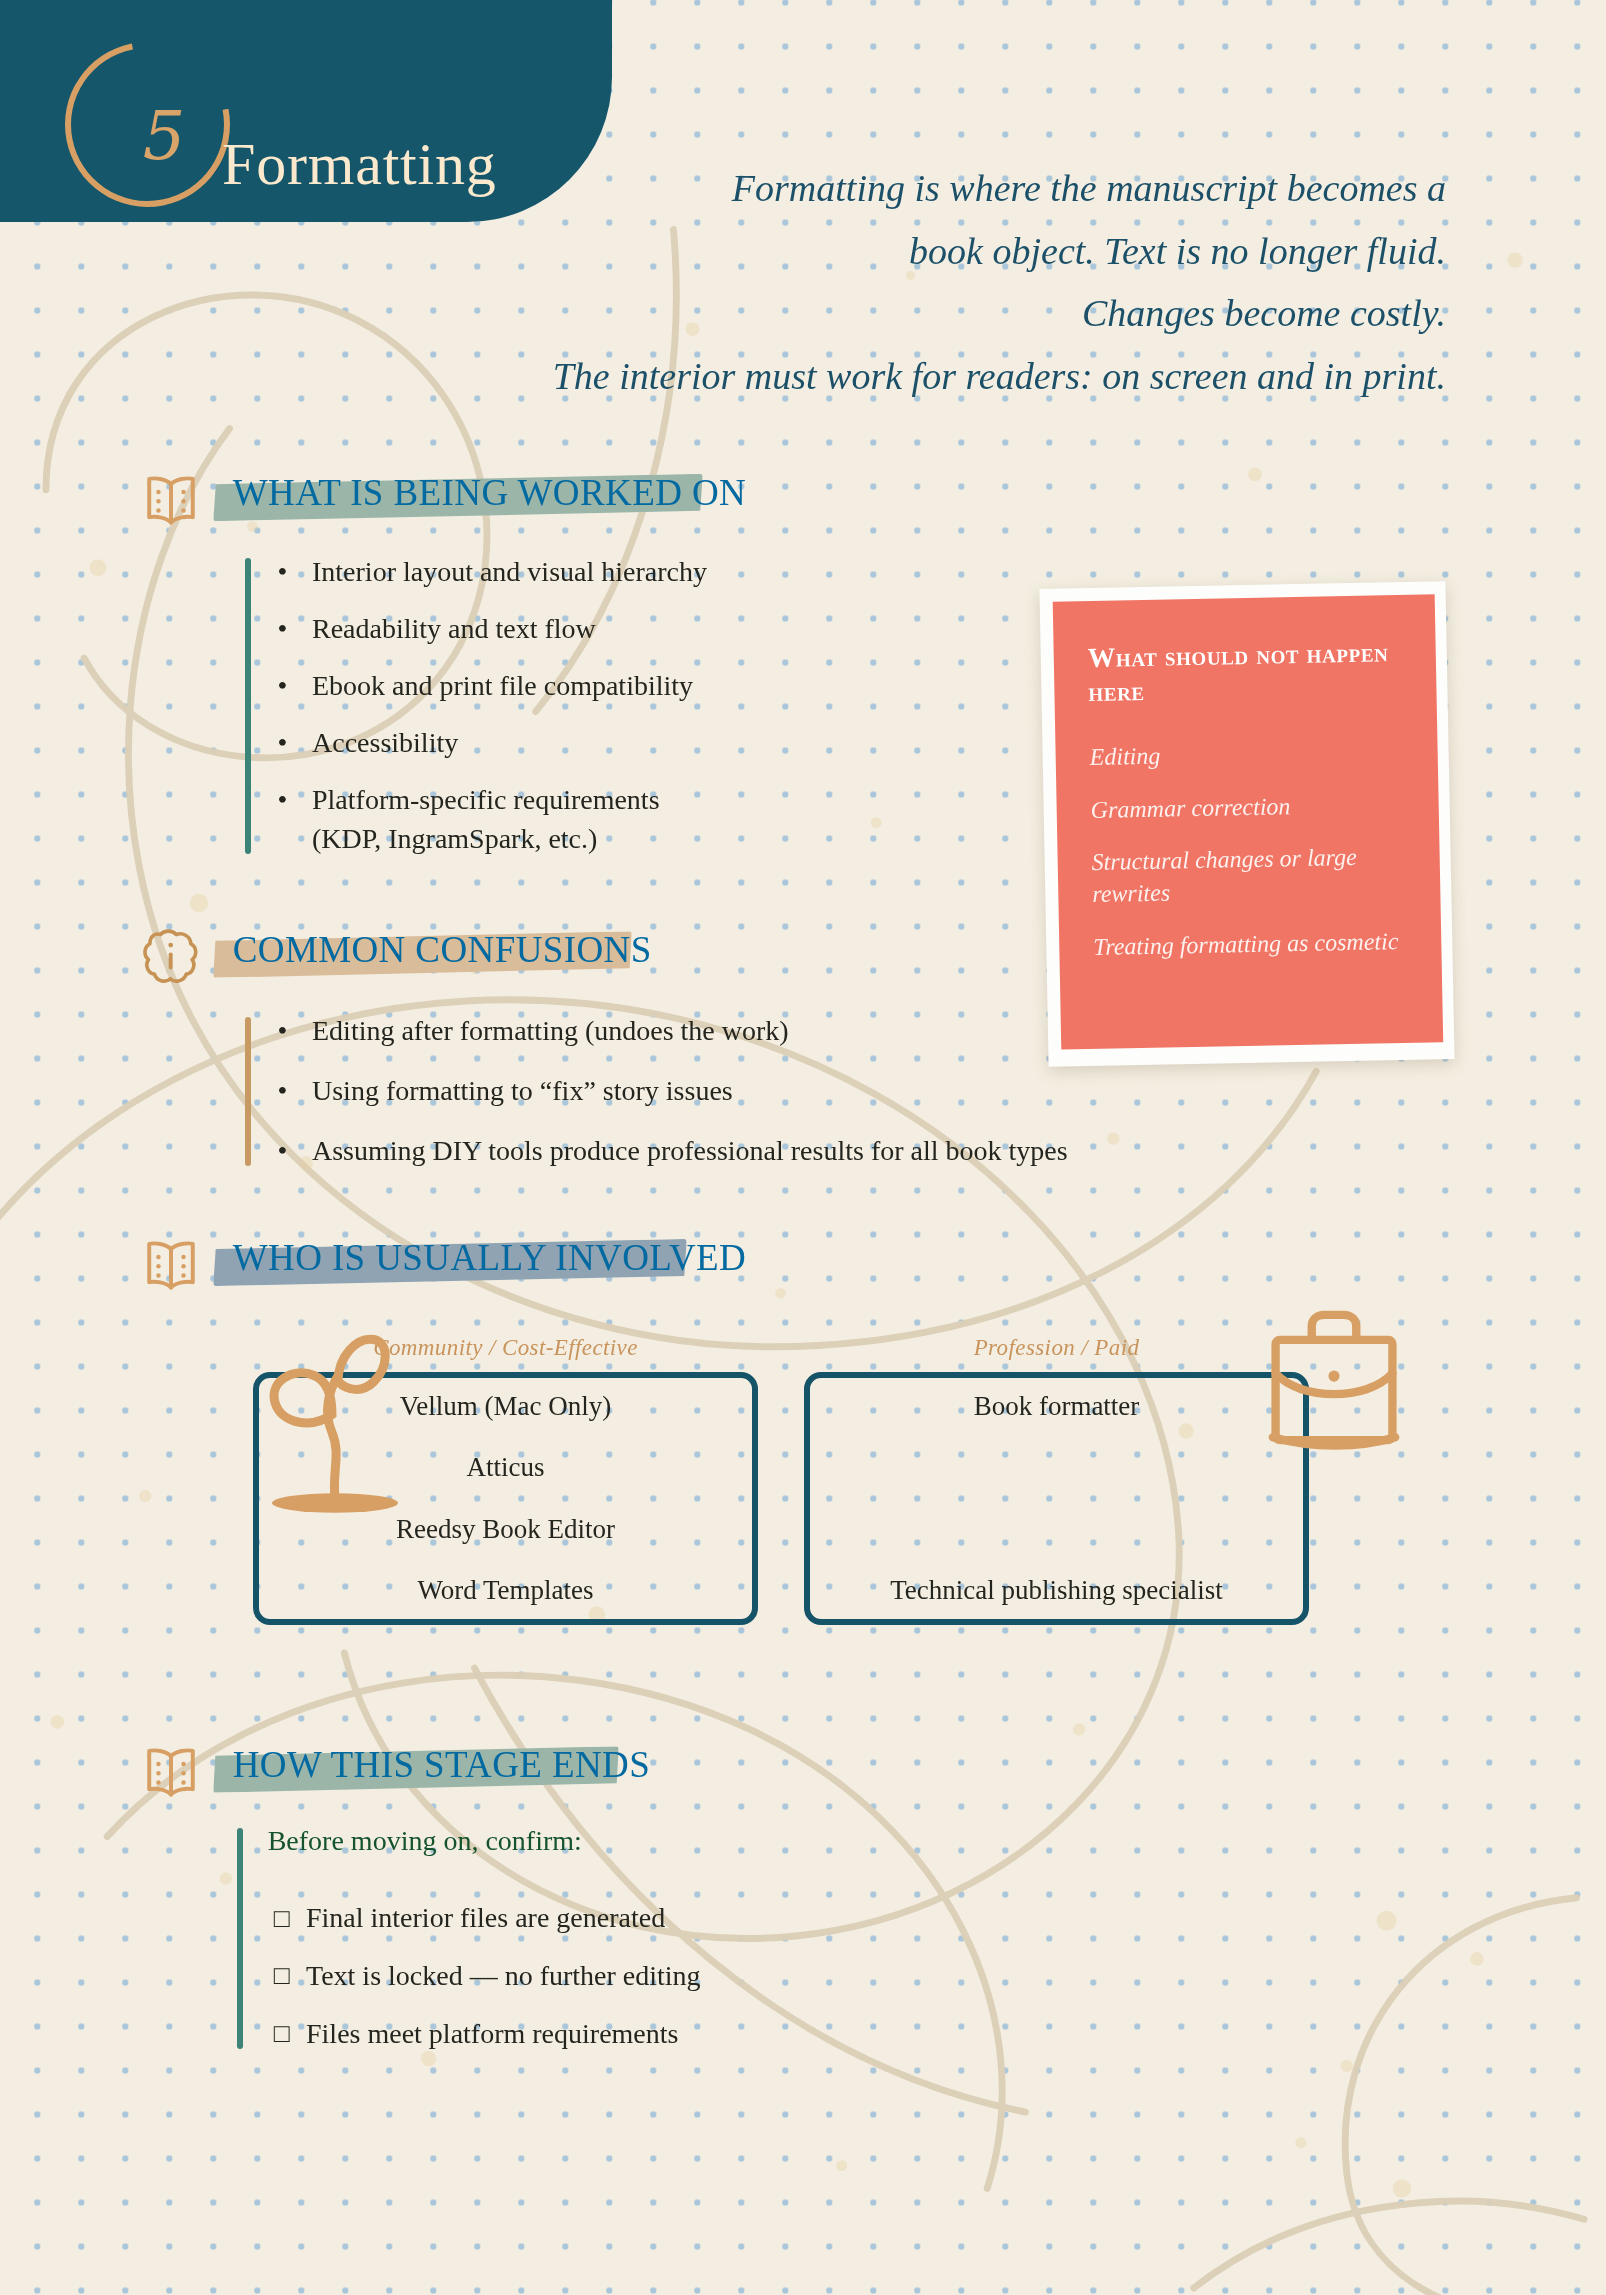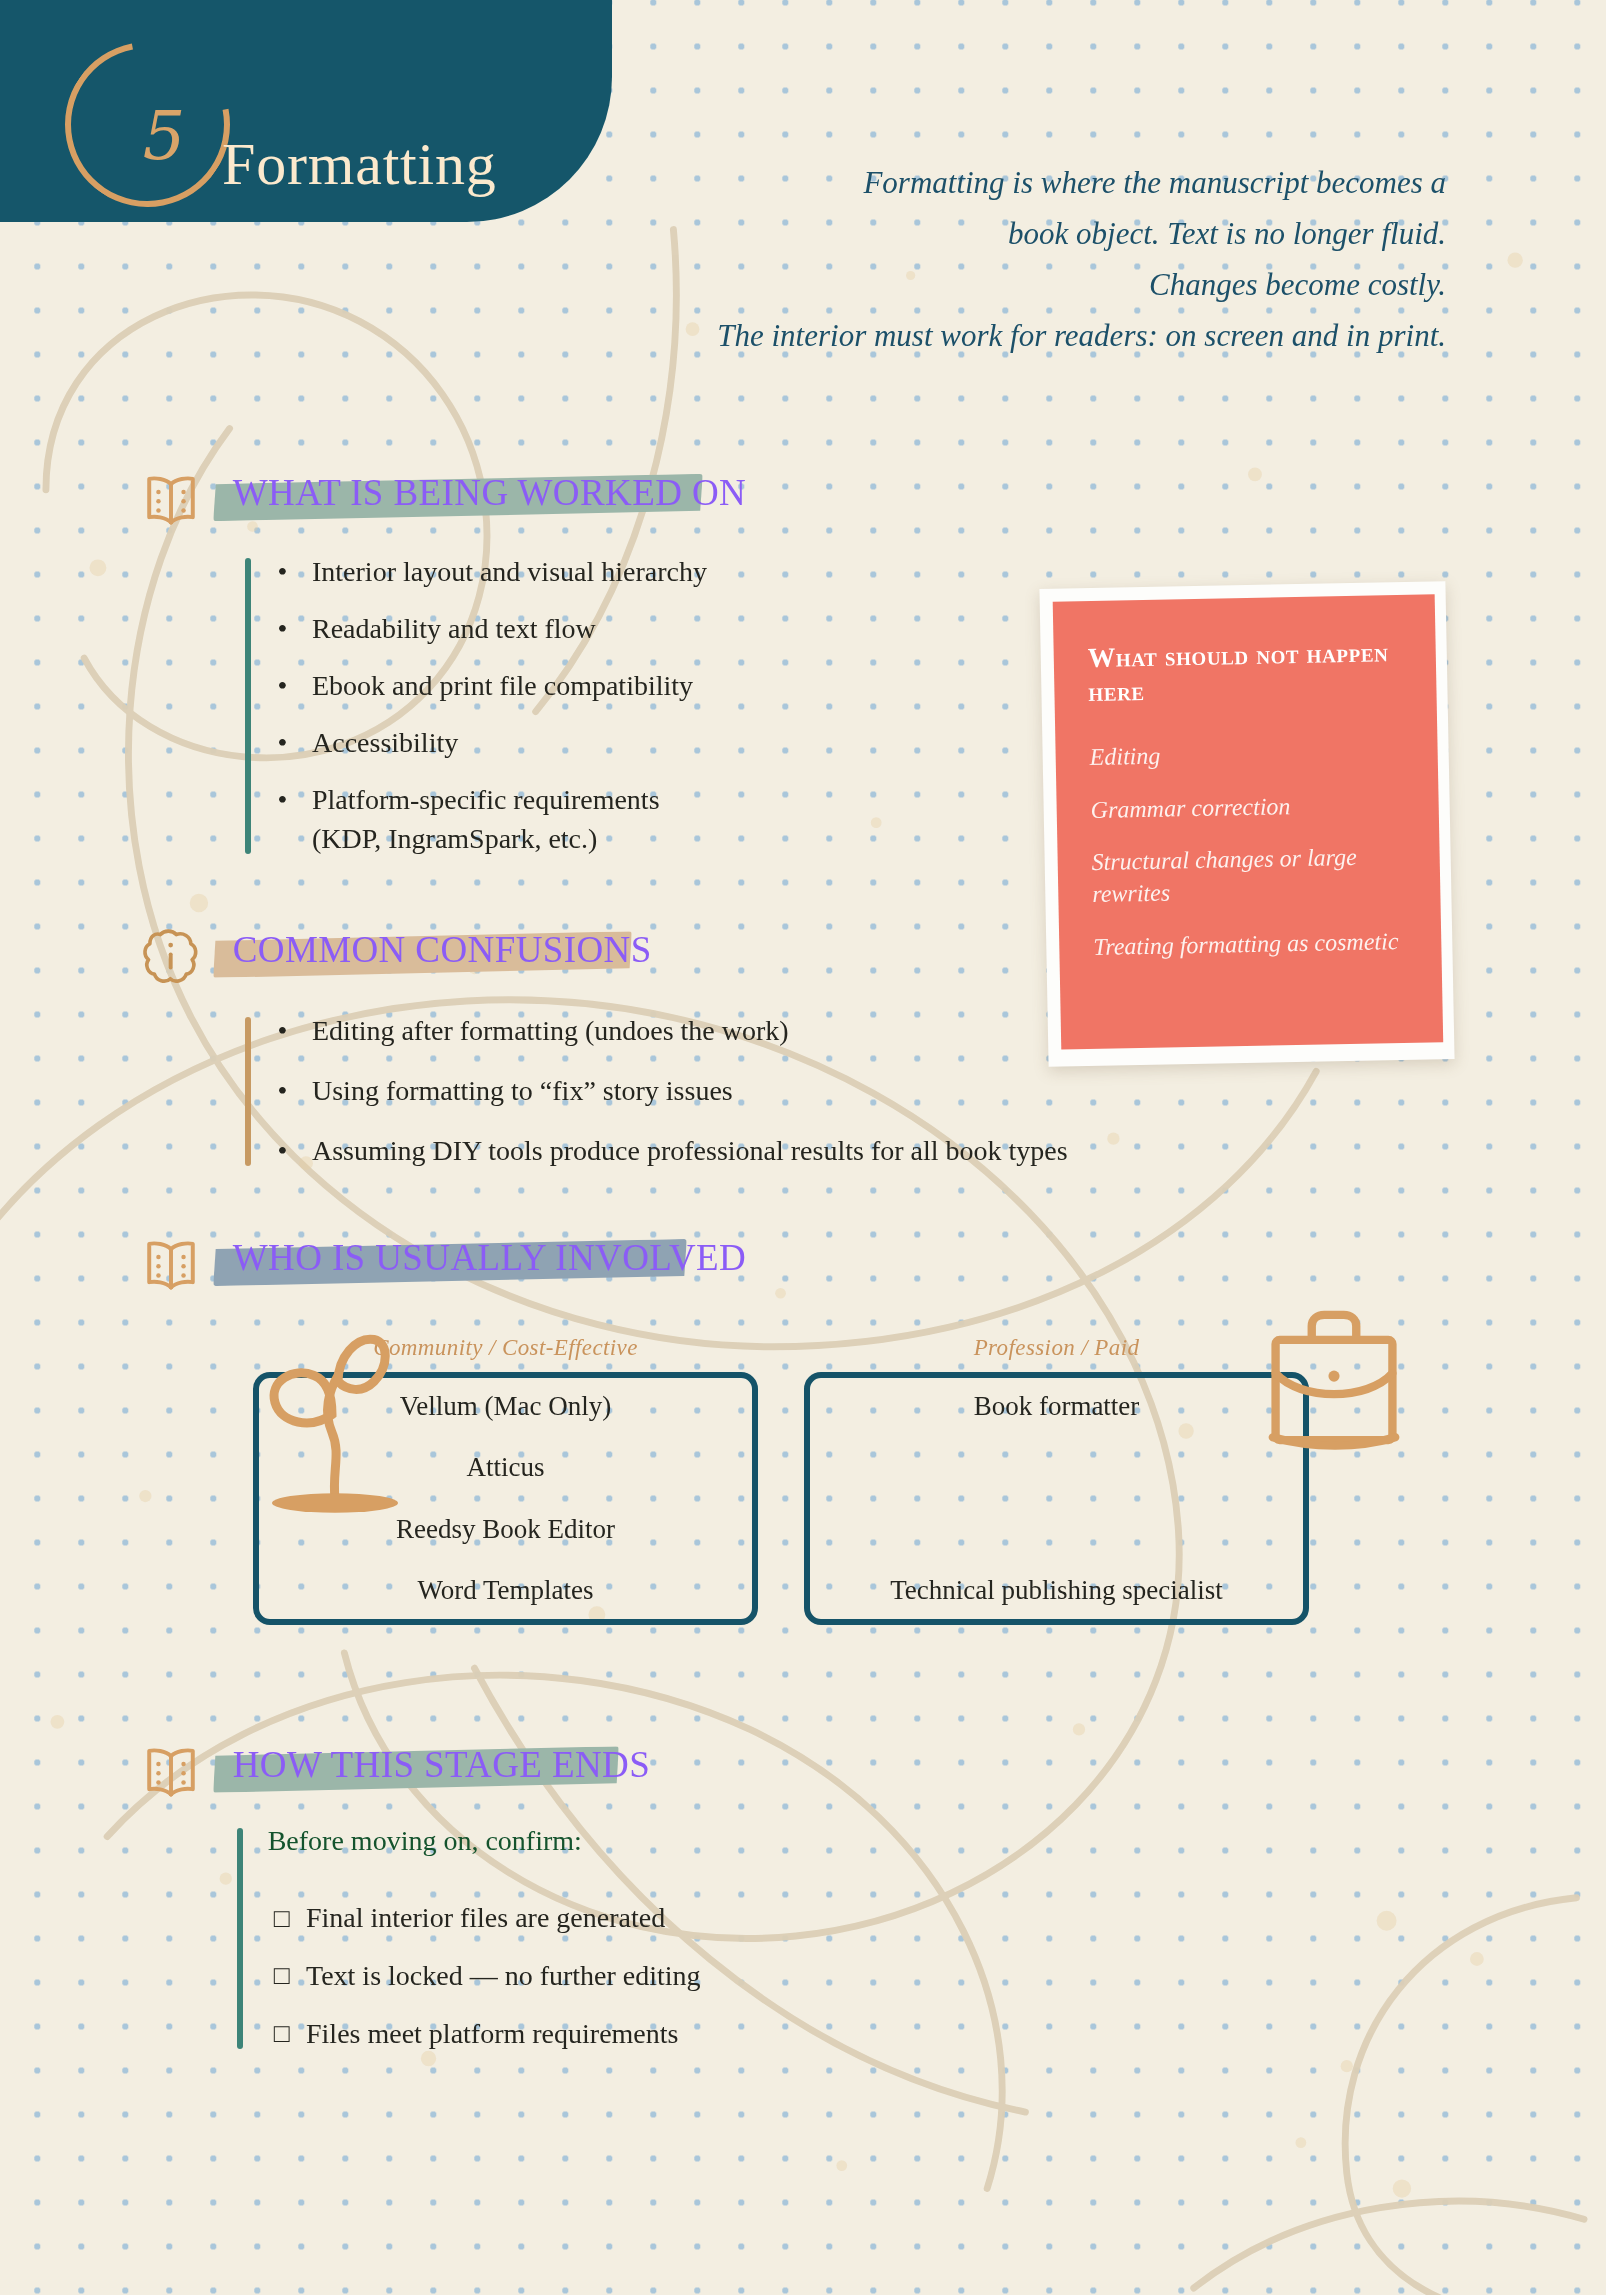--- a/index.html
+++ b/index.html
@@ -56,21 +56,21 @@
     letter-spacing:0.8px;
     z-index:8;
     white-space:nowrap;
   }
 
   
   #intro{
     position:absolute; left:474px; top:157px; width:972px;
     text-align:right;
     font-style:italic;
-    font-size:31px;
+    font-size:38px;
     line-height:1.65;
     color:#1c5069;
     z-index:8;
   }
   #intro .ln{ display:block; }
 
   
   .section{ position:absolute; z-index:10; }
   .sec-head{ position:relative; height:70px; }
   .sec-icon{ position:absolute; left:0; top:1.5px; width:66px; height:66px; }
@@ -78,21 +78,21 @@
   .hl-band{
     position:absolute; left:-9.2px; top:4.6px;
     height:43px;
     border-radius:3.1px;
     z-index:-1;
     transform:rotate(-0.5deg);
     clip-path: polygon(0.6% 14%, 100% 0%, 99.4% 86%, 0% 100%);
   }
   .sec-title{
     font-size:37px;
-    color:#8b5cf6;
+    color:#0369a1;
     letter-spacing:0.4px;
     white-space:nowrap;
     position:relative;
     padding:0 10.7px;
   }
 
   
   .bul-wrap{ position:relative; padding-left:20px; }
   .bul-bar{ position:absolute; left:0; top:4.6px; bottom:4.6px; width:6.1px; border-radius:3.1px; }
   .bul{ display:flex; align-items:flex-start; font-size:28px; color:#25251f; }

